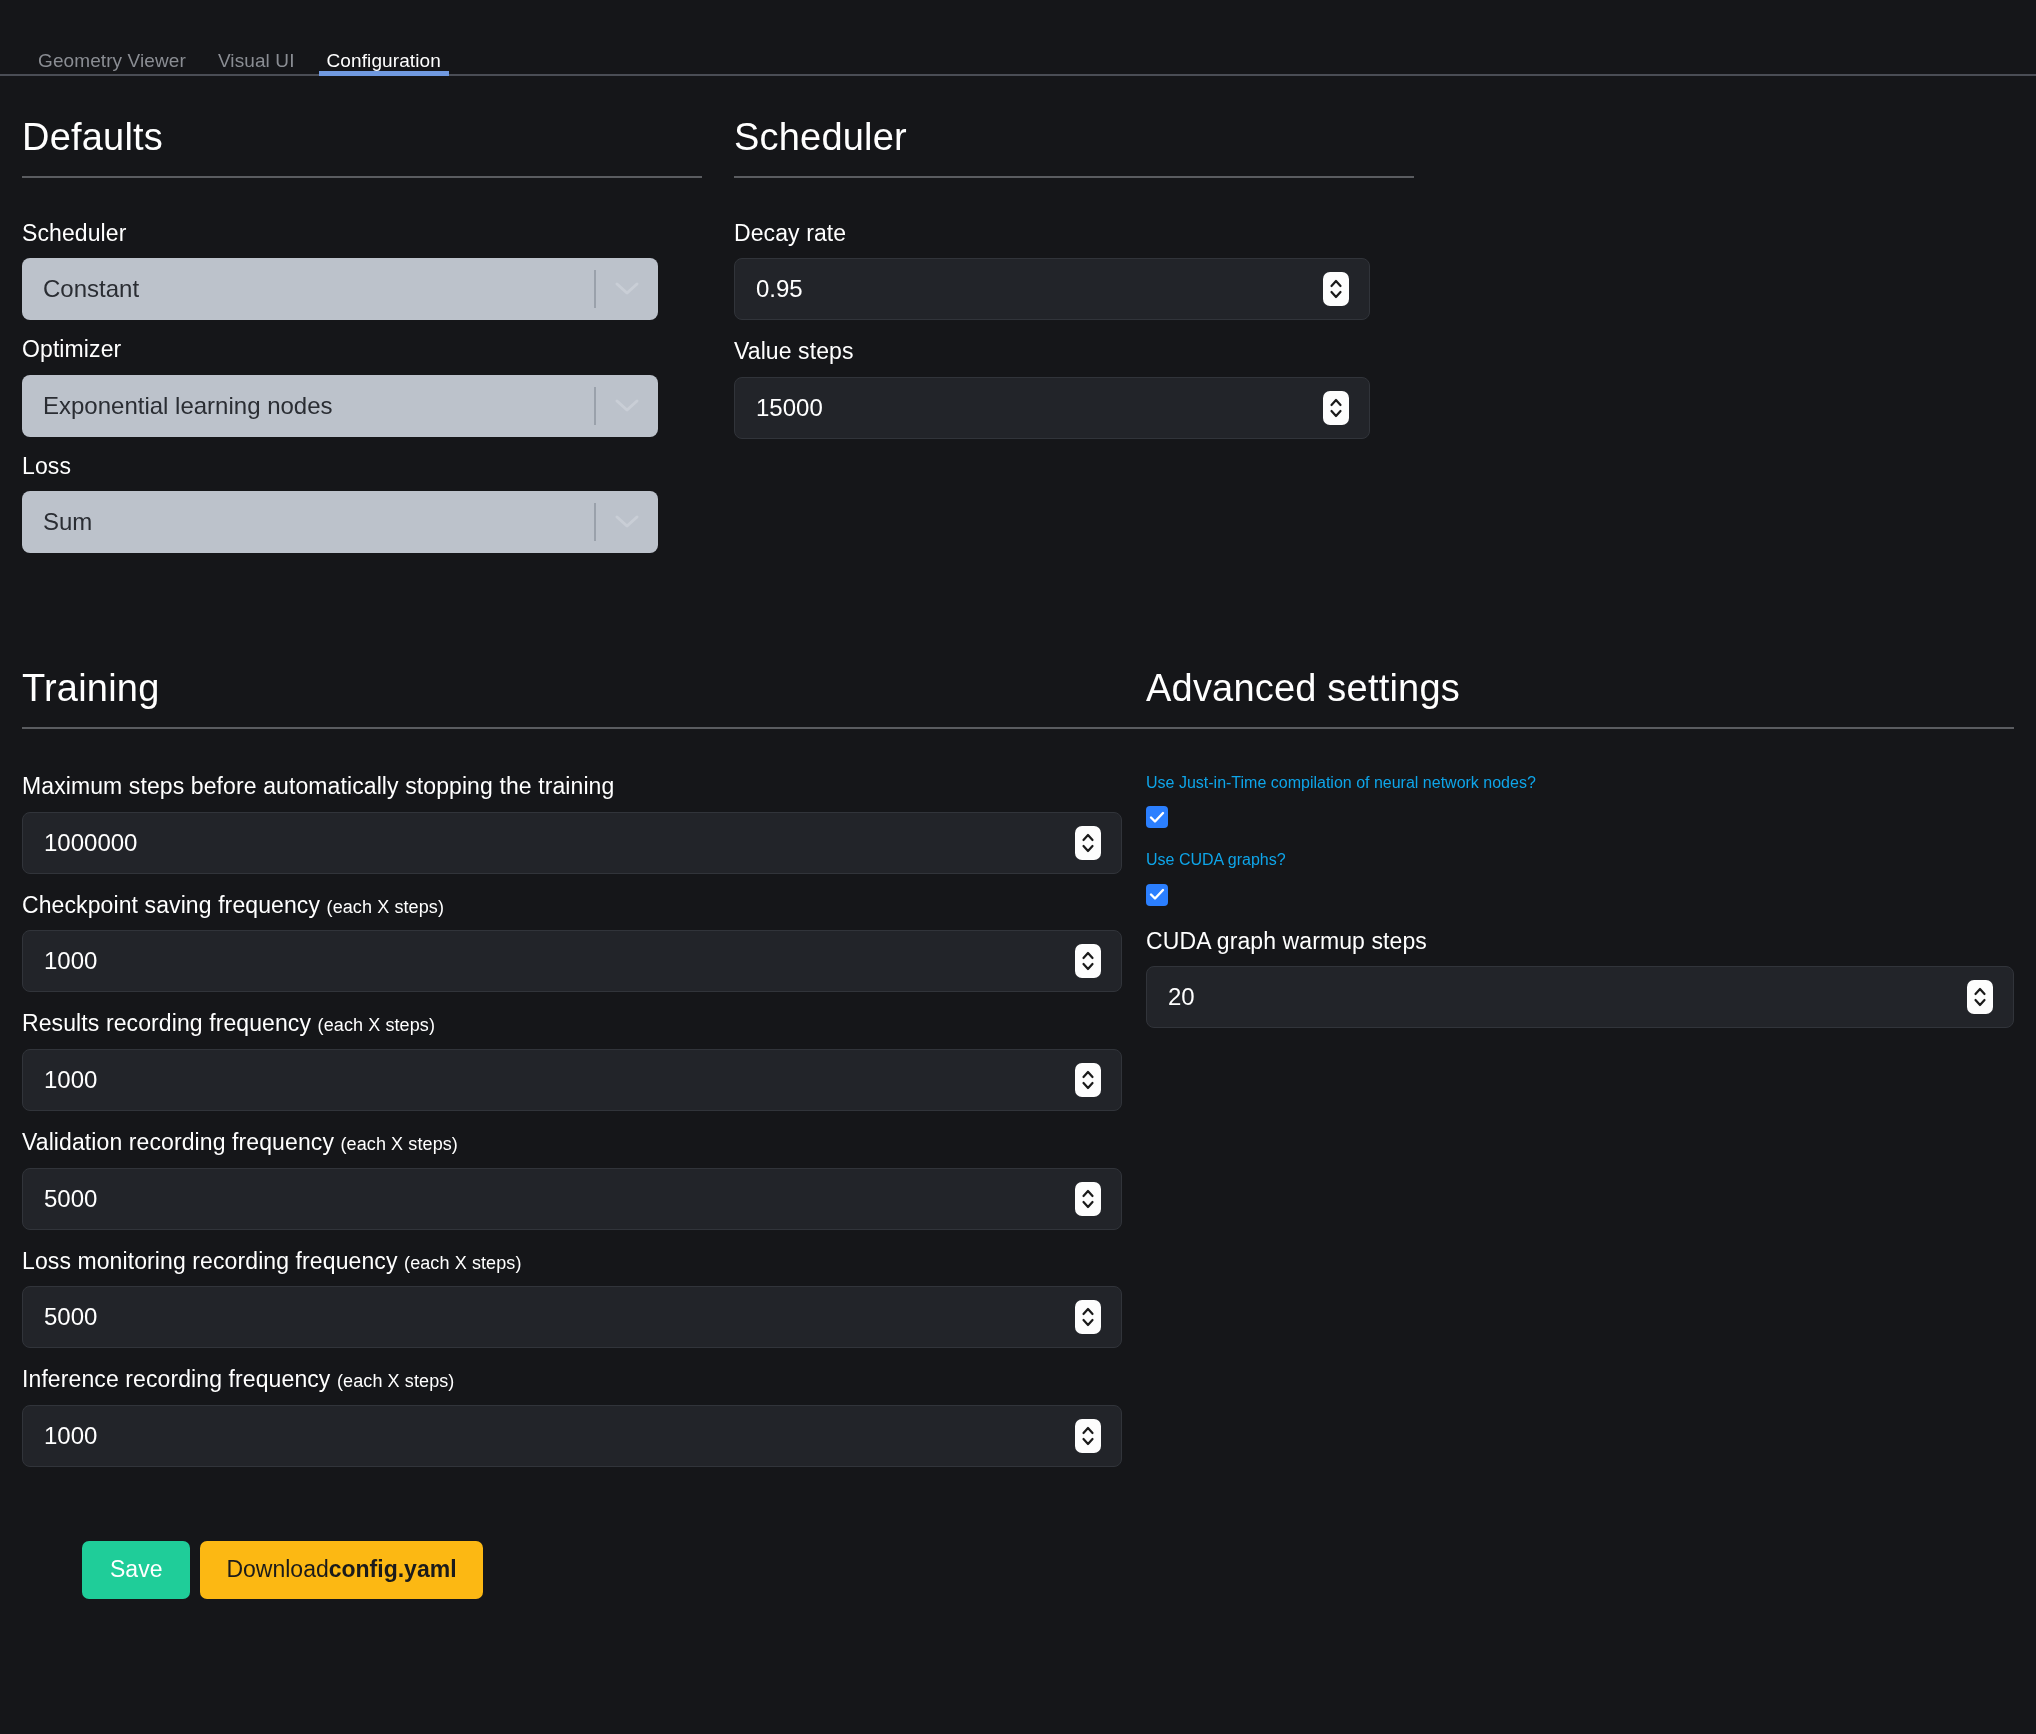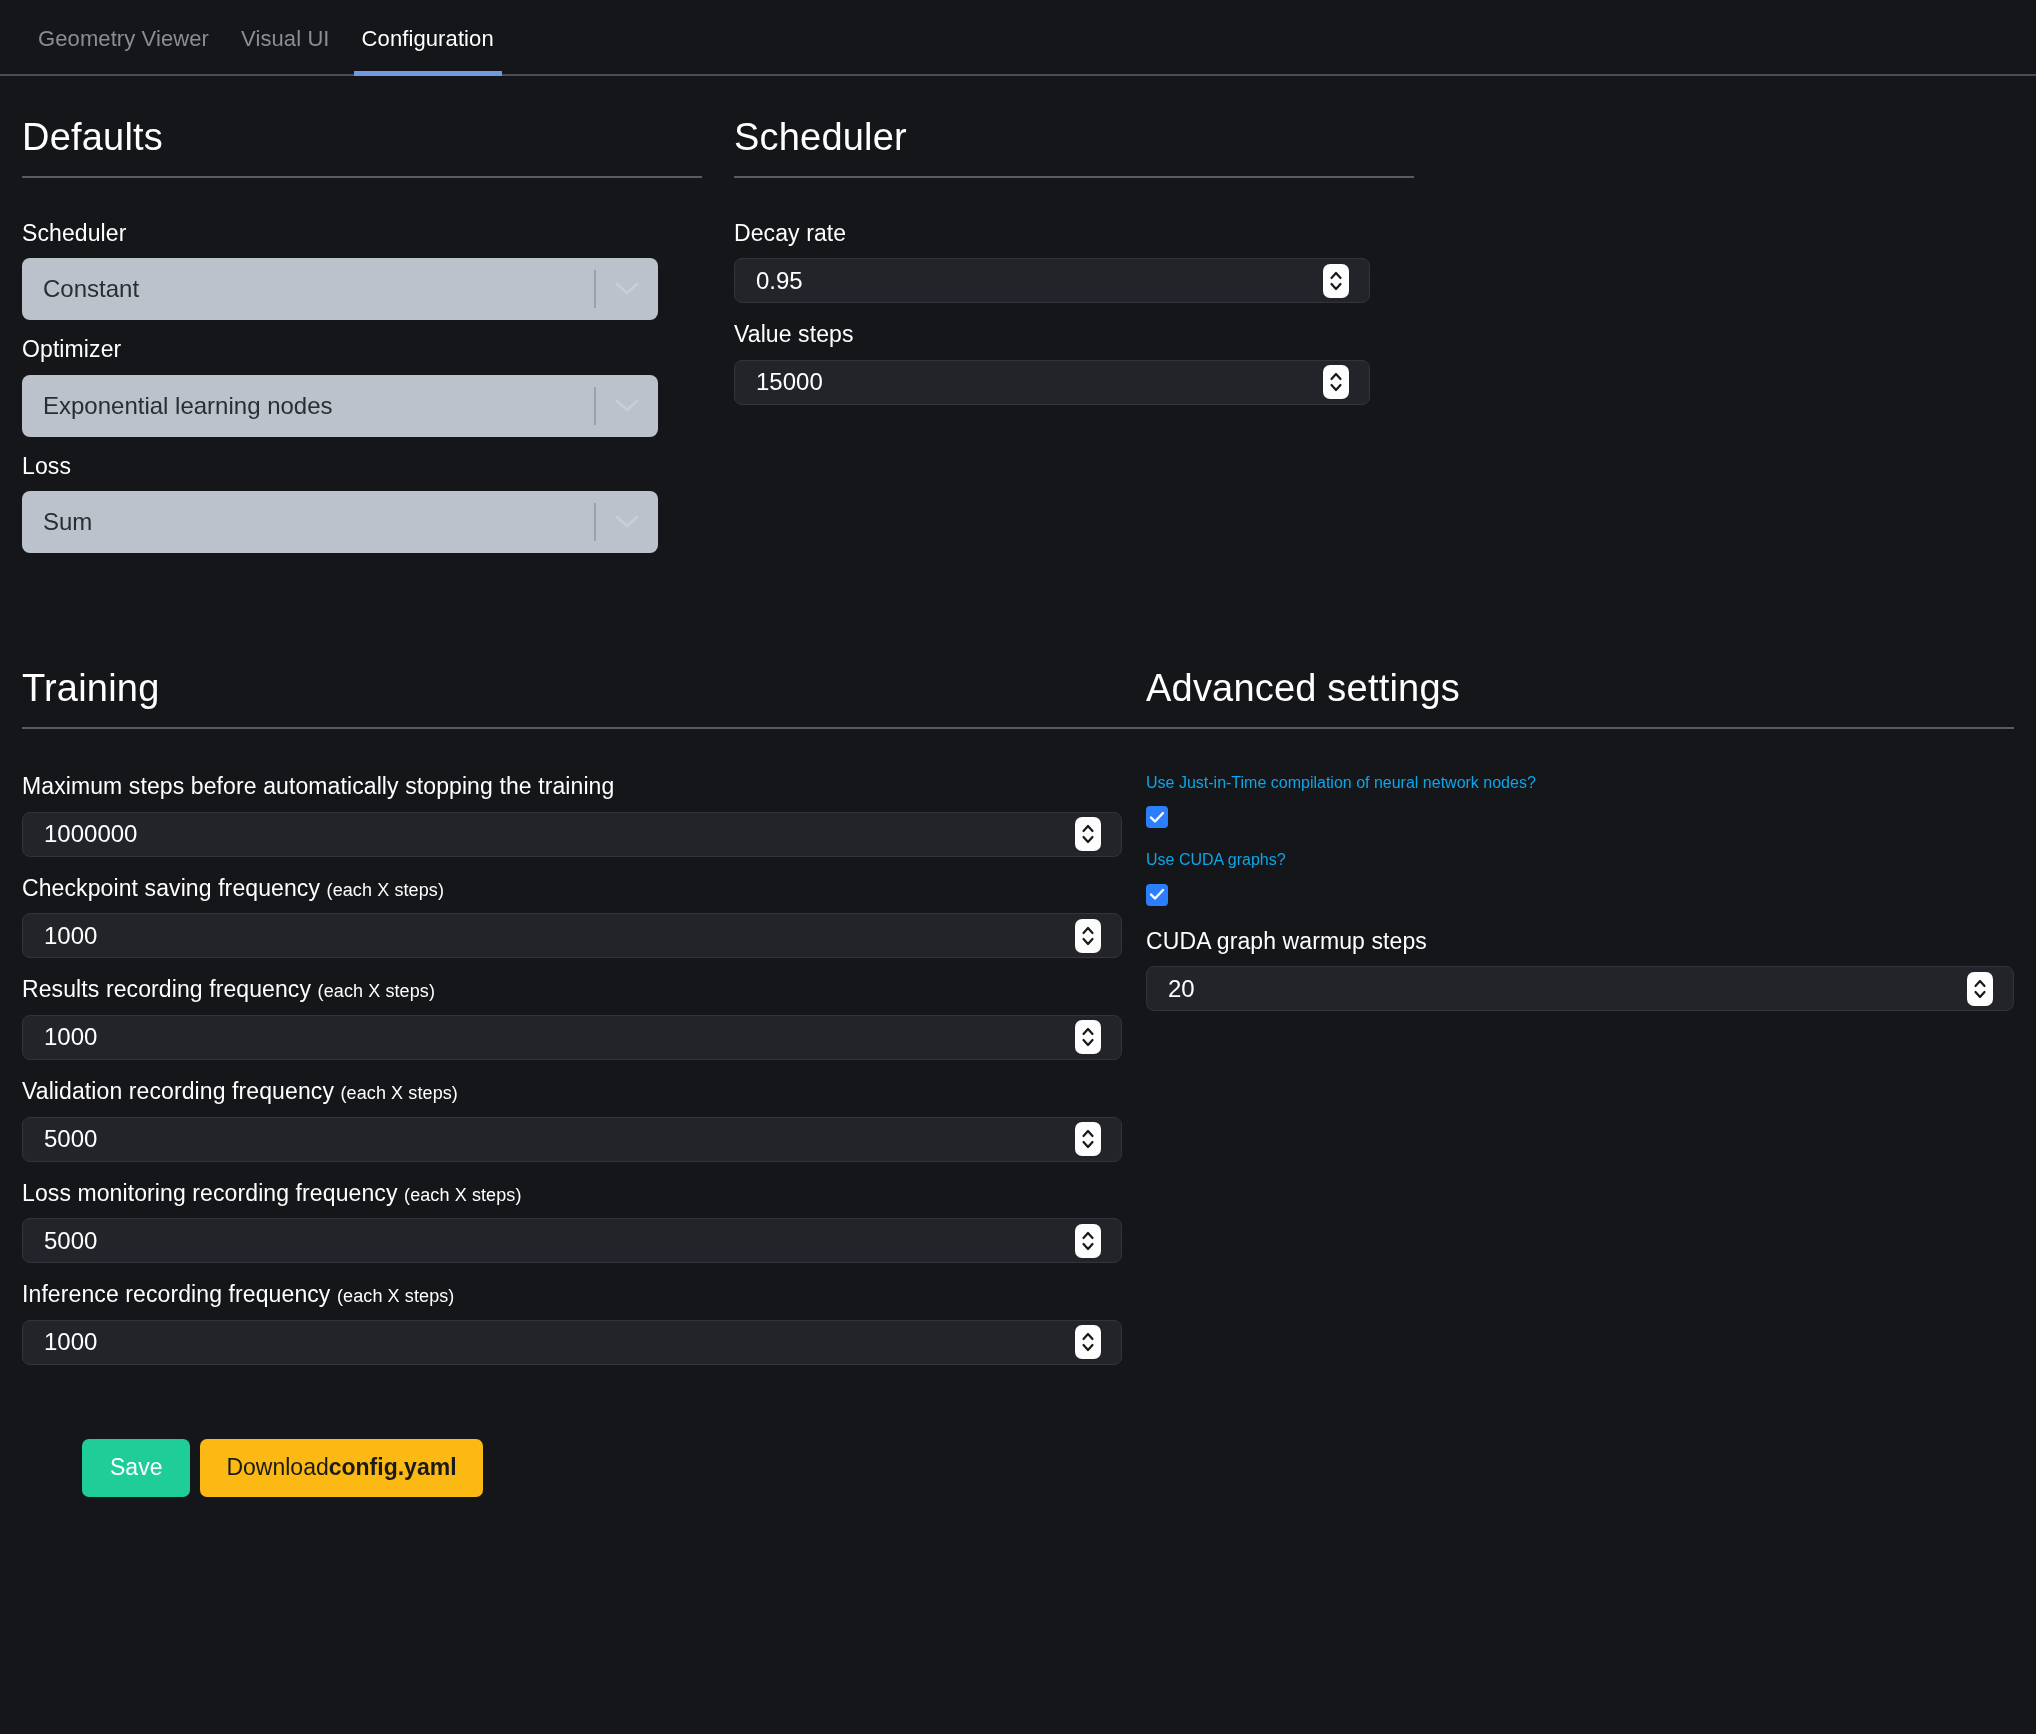--- a/index.html
+++ b/index.html
@@ -33,23 +33,23 @@
   
   .tabbar{
     height:76px;
     display:flex;
     align-items:flex-end;
     padding-left:22px;
     border-bottom:2px solid var(--tabbar-border);
     background:var(--bg);
   }
   .tab{
-    font-size:22px;
+    font-size:19px;
     line-height:1;
-    padding:0 16px 24px 16px;
+    padding:0 16px 4px 16px;
     color:var(--text-dim);
     cursor:pointer;
     position:relative;
     white-space:nowrap;
     letter-spacing:.1px;
   }
   .tab.active{
     color:#ffffff;
   }
   .tab.active::after{
@@ -133,21 +133,21 @@
     width:62px;
     display:flex;
     align-items:center;
     justify-content:center;
   }
   .select .chev svg{display:block;}
 
   
   .numinput{
     position:relative;
-    height:45px;
+    height:62px;
     background:var(--input-bg);
     border:1px solid var(--input-border);
     border-radius:8px;
     display:flex;
     align-items:center;
     margin-bottom:18px;
   }
   .numinput .num-val{
     padding-left:21px;
     font-size:24px;

